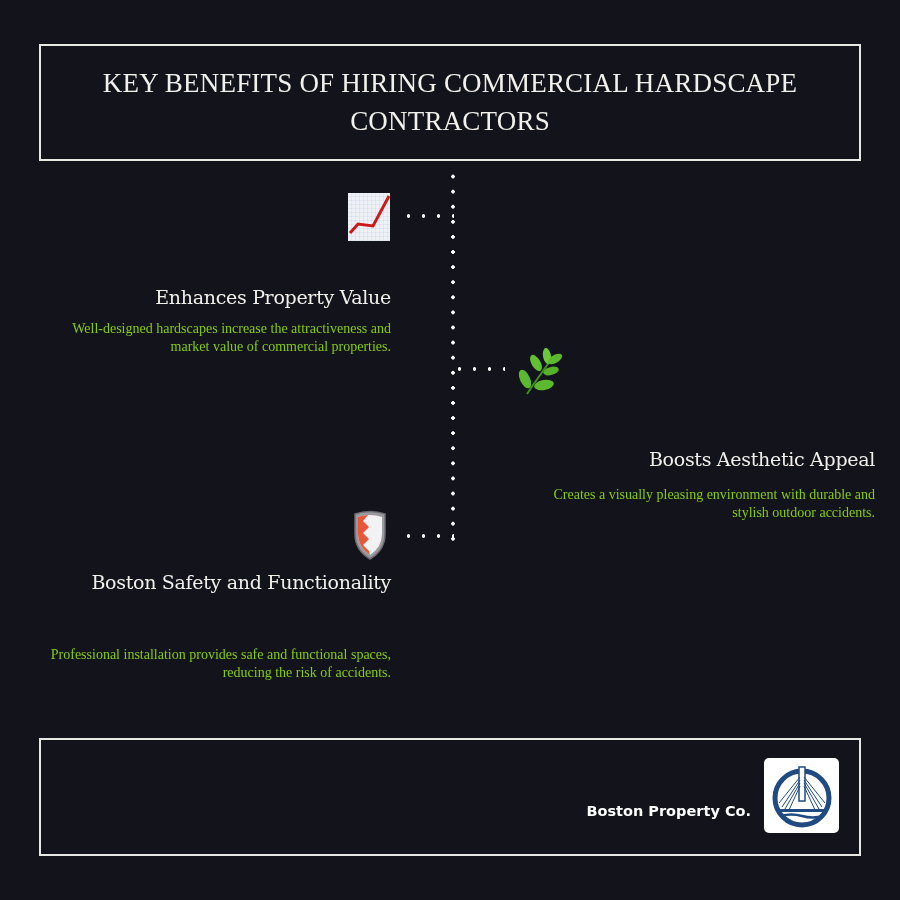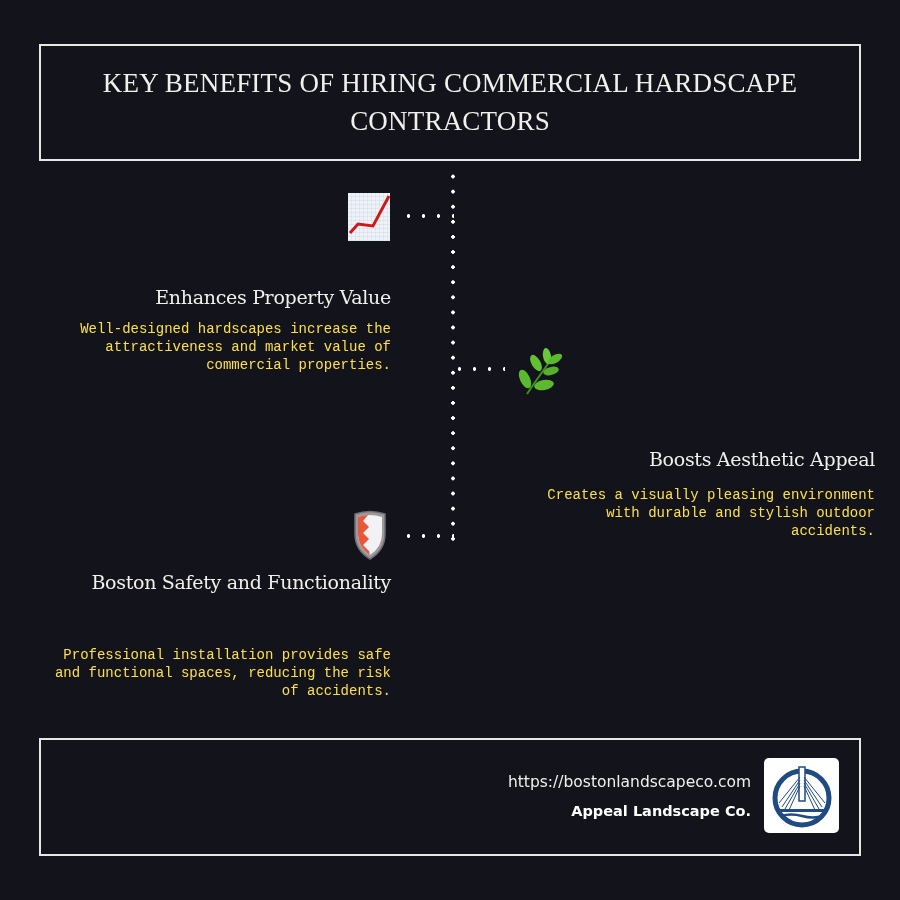--- a/index.html
+++ b/index.html
@@ -52,24 +52,24 @@
       font-family: "DejaVu Serif", "Liberation Serif", serif;
       font-size: 19px;
       line-height: 36px;
       color: #f2f0ea;
       font-weight: normal;
       margin: 0;
       letter-spacing: -0.3px;
     }
     .benefit-desc {
       position: absolute;
-      font-family: Liberation Mono, monospace;
+      font-family: Liberation Serif, serif;
       font-size: 14px;
       line-height: 18px;
-      color: #fde047;
+      color: #84cc16;
       margin: 0;
     }
     .right { text-align: right; }
     .left { text-align: right; }
     .footer-box {
       position: absolute;
       left: 39px; top: 738px;
       width: 818px; height: 114px;
       border: 2px solid #e9e7e1;
       box-sizing: content-box;
@@ -152,22 +152,21 @@
       <path d="M3 4 Q18 -1 33 4 L33 24 Q33 40 18 49 Q3 40 3 24 Z" fill="#9a9a9e" stroke="#6e6e72" stroke-width="1.5"></path>
       <path d="M6 7 Q18 3 30 7 L30 24 Q30 37 18 45 Q6 37 6 24 Z" fill="#f2f2f4"></path>
       <path d="M6 7 Q12 5 16 5 L11 11 L17 17 L11 23 L17 29 L11 35 L17 41 L18 45 Q6 37 6 24 Z" fill="#e8573a"></path>
     </svg>
   </div>
   <h2 class="benefit-title right" style="right:509px; top:564px; width:300px;">Boston Safety and Functionality</h2>
   <p class="benefit-desc right" style="right:509px; top:646px; width:360px;">Professional installation provides safe and functional spaces, reducing the risk of accidents.</p>
 </div>
 
 <div class="footer-box">
-  <a class="footer-url">https://bostonlandscapeco.com</a>
-  <div class="footer-company">Appeal Landscape Co.</div>
+  <div class="footer-company">Boston Property Co.</div>
   <div class="logo">
     <svg width="66" height="66" viewBox="0 0 66 66">
       <circle cx="33" cy="35" r="27" fill="none" stroke="#1f4b82" stroke-width="5"></circle>
       <rect x="30" y="4" width="6" height="34" fill="#ffffff" stroke="#1f4b82" stroke-width="1.5"></rect>
       <g stroke="#1f4b82" stroke-width="1">
         <line x1="31" y1="14" x2="10" y2="40"></line>
         <line x1="31" y1="17" x2="13" y2="44"></line>
         <line x1="31" y1="20" x2="16" y2="46"></line>
         <line x1="31" y1="23" x2="20" y2="47"></line>
         <line x1="35" y1="14" x2="56" y2="40"></line>

